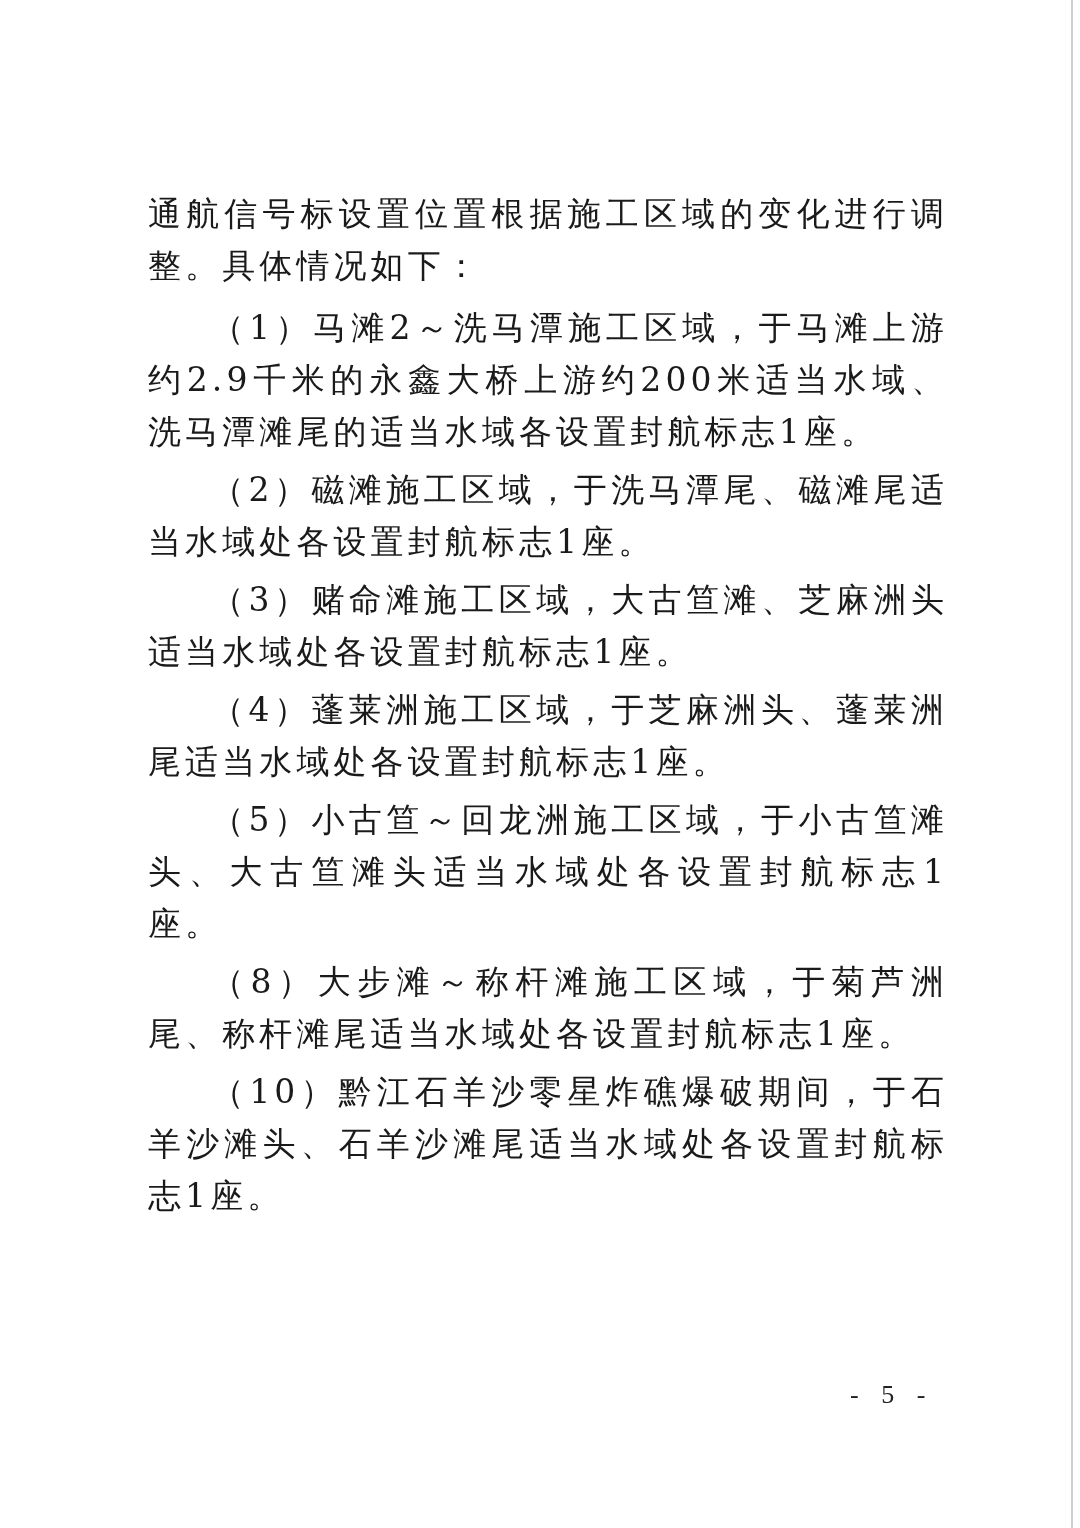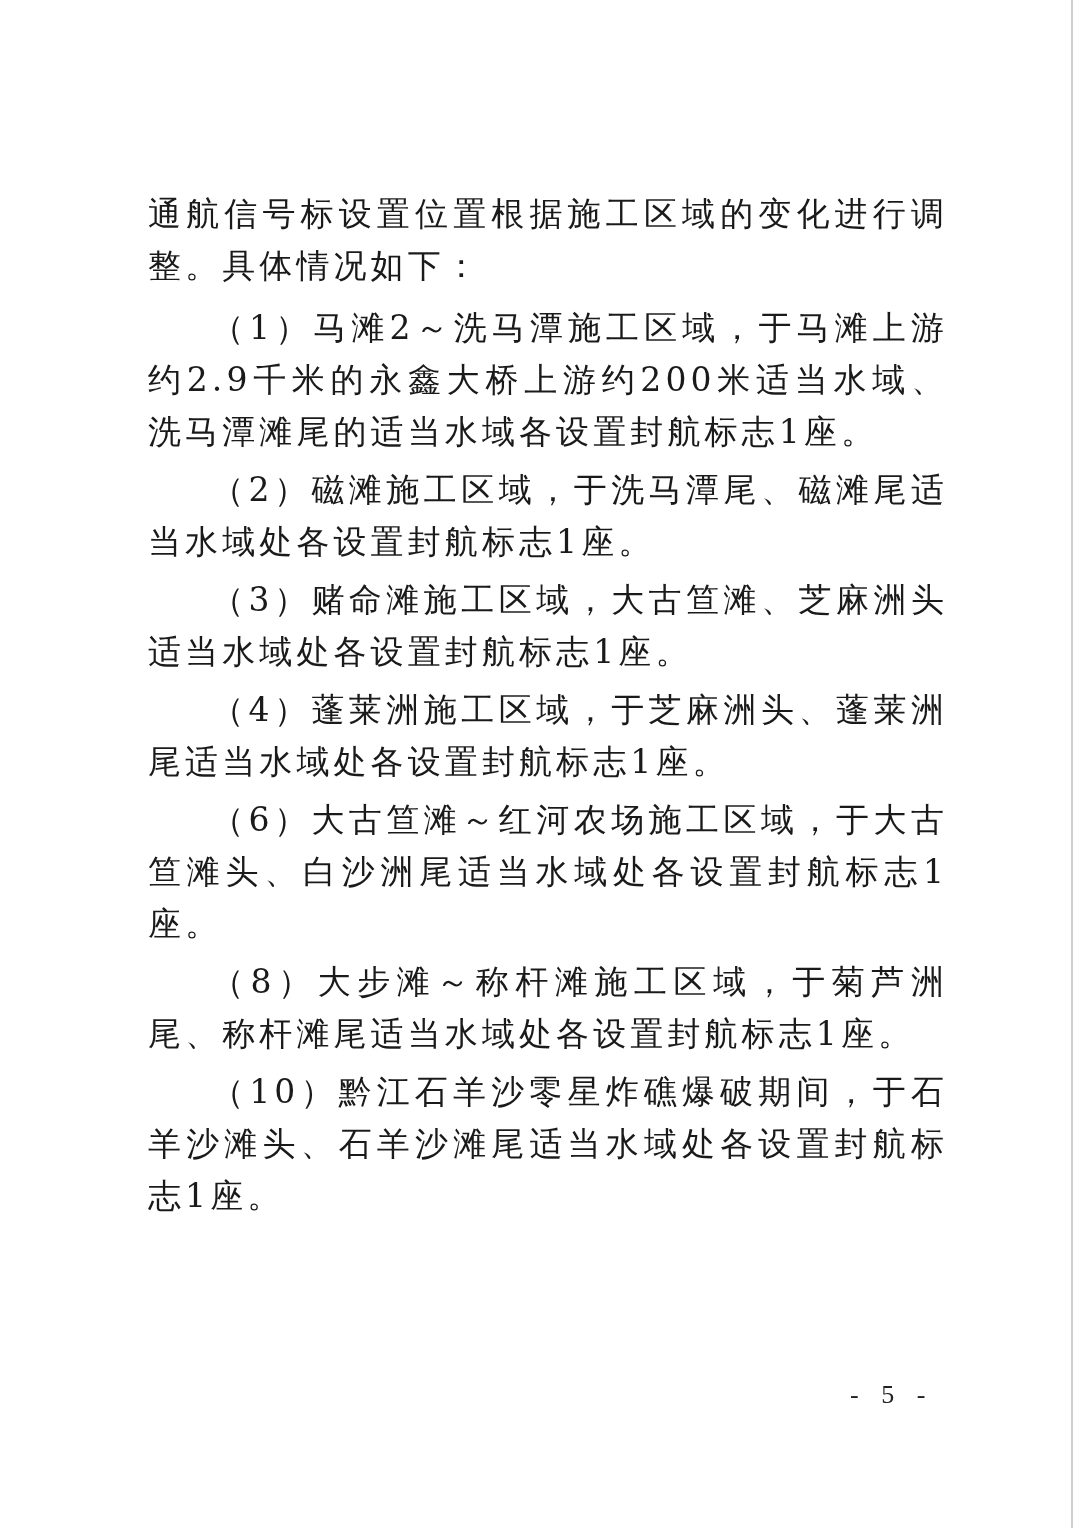--- a/index.html
+++ b/index.html
@@ -72,22 +72,22 @@
     <p class="para intro">通航信号标设置位置根据施工区域的变化进行调整。具体情况如下：</p>
 
     <p class="para indent"><span>（1）</span><span>马滩2～洗马潭施工区域，于马滩上游约2.9千米的永鑫大桥上游约200米适当水域、洗马潭滩尾的适当水域各设置封航标志1座。</span></p>
 
     <p class="para indent"><span>（2）</span><span>磁滩施工区域，于洗马潭尾、磁滩尾适当水域处各设置封航标志1座。</span></p>
 
     <p class="para indent"><span>（3）</span><span>赌命滩施工区域，大古笪滩、芝麻洲头适当水域处各设置封航标志1座。</span></p>
 
     <p class="para indent"><span>（4）</span><span>蓬莱洲施工区域，于芝麻洲头、蓬莱洲尾适当水域处各设置封航标志1座。</span></p>
 
+    <p class="para indent"><span>（5）</span><span>小古笪～回龙洲施工区域，于小古笪滩头、大古笪滩头适当水域处各设置封航标志1座。</span></p>
 
-    <p class="para indent"><span>（6）</span><span>大古笪滩～红河农场施工区域，于大古笪滩头、白沙洲尾适当水域处各设置封航标志1座。</span></p>
 
 
     <p class="para indent"><span>（8）</span><span>大步滩～称杆滩施工区域，于菊芦洲尾、称杆滩尾适当水域处各设置封航标志1座。</span></p>
 
 
     <p class="para indent"><span>（10）</span><span>黔江石羊沙零星炸礁爆破期间，于石羊沙滩头、石羊沙滩尾适当水域处各设置封航标志1座。</span></p>
   </div>
 
   <div class="page-number">- 5 -</div>
 </div>

